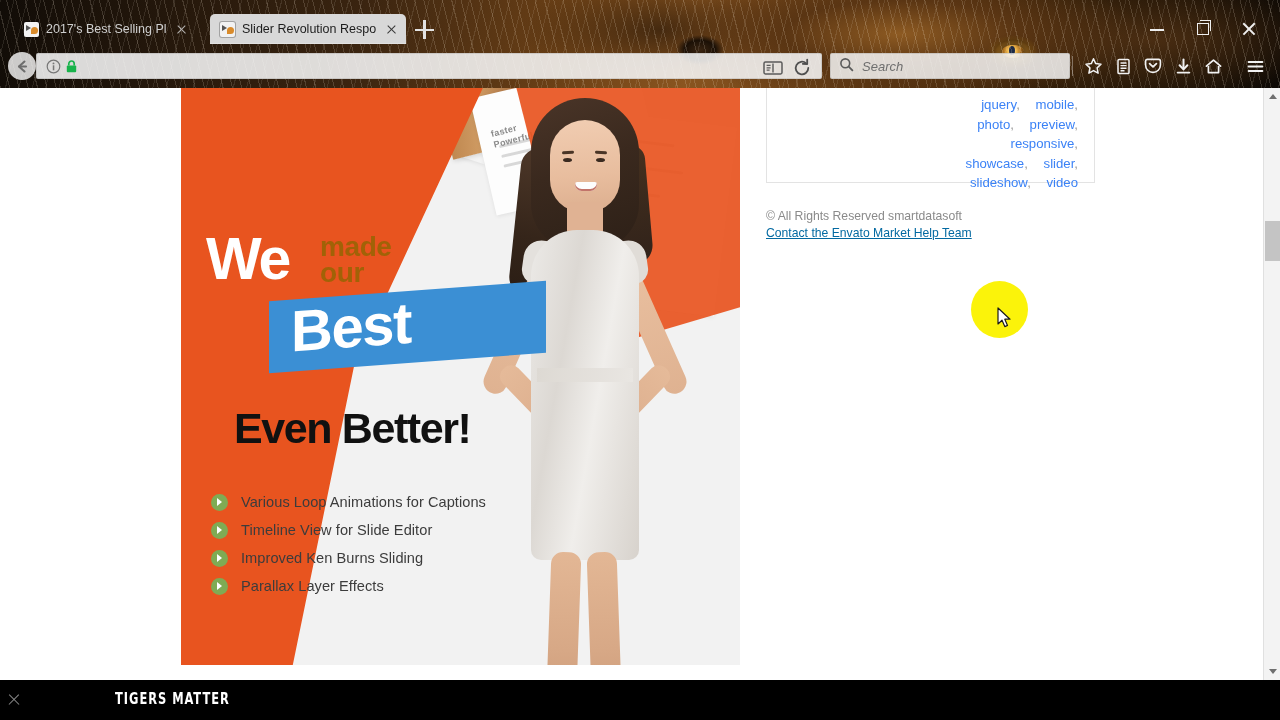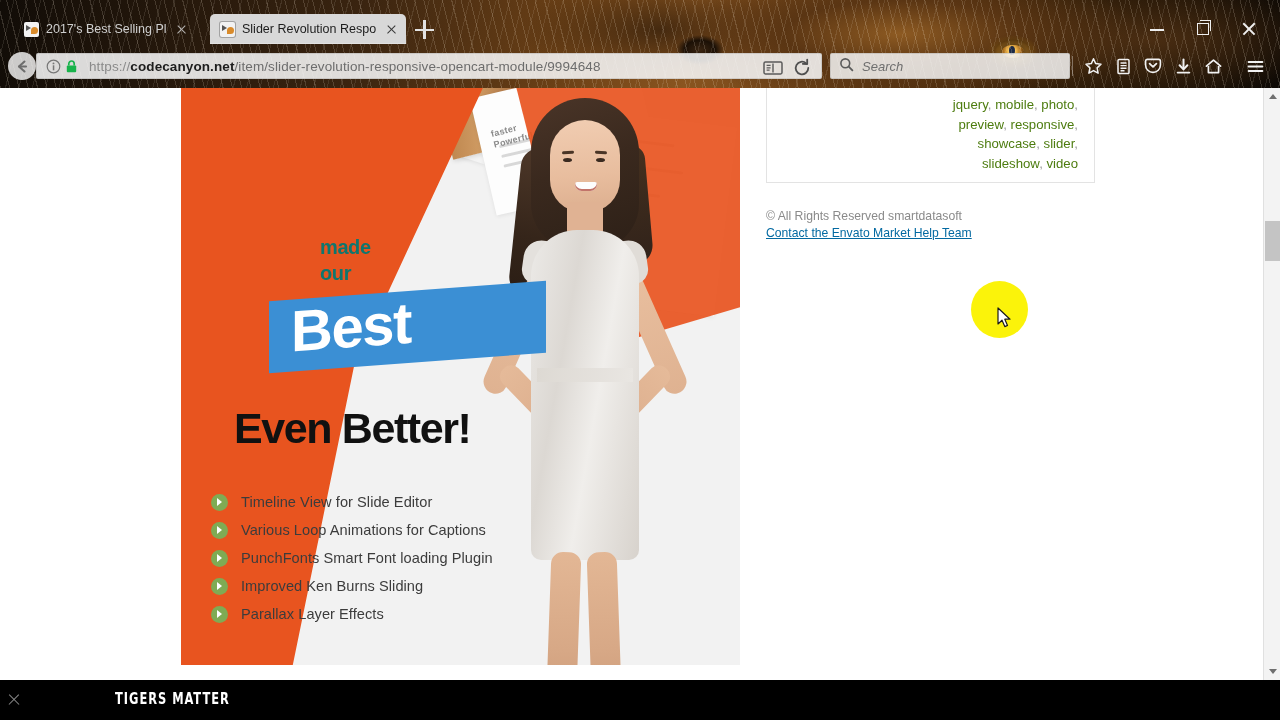--- a/index.html
+++ b/index.html
@@ -154,21 +154,21 @@
   
   .tagbox {
     position:absolute; left:766px; top:0px; width:329px; height:95px;
     border:1px solid #e3e3e3; border-top:none;
     background:#fff;
   }
   .tags {
     position:absolute; right:16px; top:7px; width:150px;
     font-size:13.2px; line-height:19.6px; text-align:right; color:#999;
   }
-  .tags a { color:#4d7c0f; text-decoration:none; }
+  .tags a { color:#3b82f6; text-decoration:none;margin-left:12px; }
 
   .footer-note {
     position:absolute; left:766px; top:120px; width:329px;
     text-align:left; font-size:12.2px; color:#8a8a8a; line-height:17px;
   }
   .footer-note .help { color:#0369a1; display:block; margin-top:0px; }
 
   
   .slider {
     position:absolute; left:181px; top:0px; width:559px; height:577px;
@@ -285,21 +285,21 @@
   .m-leg.l { left:96px; transform:rotate(2deg); }
   .m-leg.r { left:136px; transform:rotate(-2deg); }
 
   
   .hl { position:absolute; }
   .hl-we {
     left:25px; top:142px; font-size:59px; font-weight:900; color:#ffffff;
     letter-spacing:-2px; line-height:1;
   }
   .hl-made {
-    left:139px; top:146px; font-size:20px; font-weight:800; color:#0f766e;
+    left:139px; top:146px; font-size:28px; font-weight:800; color:#a16207;
     line-height:26px; letter-spacing:-.4px;
   }
   .hl-best-bg {
     left:88px; top:203px; width:277px; height:72px; background:#3b8fd4;
     transform:skewY(-4.2deg);
   }
   .hl-best {
     left:110px; top:206px; font-size:58px; font-weight:900; color:#fff;
     letter-spacing:-1.5px; transform:skewY(-4.2deg); line-height:66px;
   }
@@ -414,23 +414,20 @@
             <circle cx="8.5" cy="8.5" r="6.3" fill="none" stroke="#777" stroke-width="1.2"></circle>
             <circle cx="8.5" cy="5.4" r="0.95" fill="#777"></circle>
             <rect x="7.8" y="7.3" width="1.5" height="5" fill="#777"></rect>
           </svg>
         </span>
         <span class="ident-lock">
           <svg width="17" height="17" viewBox="0 0 17 17">
             <rect x="3.8" y="7.6" width="9.4" height="6.6" rx="1" fill="#19b34b"></rect>
             <path d="M5.8 7.6 V5.7 a2.7 2.7 0 0 1 5.4 0 V7.6" fill="none" stroke="#19b34b" stroke-width="1.7"></path>
           </svg>
-        </span>
-        <span class="url-text">
-          <span class="scheme">https://</span><b>codecanyon.net</b><span>/item/slider-revolution-responsive-opencart-module/9994648</span>
         </span>
 
         <span class="reader-btn">
           <svg width="24" height="20" viewBox="0 0 24 20">
             <rect x="3" y="4" width="18" height="12" rx="1.4" fill="none" stroke="#5b5b5b" stroke-width="1.5"></rect>
             <path d="M12 5.6 V14.6" stroke="#5b5b5b" stroke-width="1.4"></path>
             <path d="M5.6 7.4 H9.6 M5.6 9.8 H9.6 M5.6 12.2 H8.6" stroke="#5b5b5b" stroke-width="1.2"></path>
           </svg>
         </span>
 
@@ -558,40 +555,37 @@
           <div class="m-forearm r"></div>
           <div class="m-shoulder-l"></div>
           <div class="m-shoulder-r"></div>
           <div class="m-dress"></div>
           <div class="m-dress-waist"></div>
           <div class="m-leg l"></div>
           <div class="m-leg r"></div>
 
         </div>
 
+        <div class="hl hl-we">We</div>
         <div class="hl hl-made">
           <span>made</span><br>
           <span>our</span>
         </div>
         <div class="hl hl-best-bg"></div>
         <div class="hl hl-best">Best</div>
         <div class="hl hl-even">Even Better!</div>
 
         <div class="features">
           <div class="feat">
             <span class="feat-ico"></span>
-            <span class="feat-txt">Timeline View for Slide Editor</span>
-          </div>
-          <div class="feat">
-            <span class="feat-ico"></span>
             <span class="feat-txt">Various Loop Animations for Captions</span>
           </div>
           <div class="feat">
             <span class="feat-ico"></span>
-            <span class="feat-txt">PunchFonts Smart Font loading Plugin</span>
+            <span class="feat-txt">Timeline View for Slide Editor</span>
           </div>
           <div class="feat">
             <span class="feat-ico"></span>
             <span class="feat-txt">Improved Ken Burns Sliding</span>
           </div>
           <div class="feat">
             <span class="feat-ico"></span>
             <span class="feat-txt">Parallax Layer Effects</span>
           </div>
         </div>

